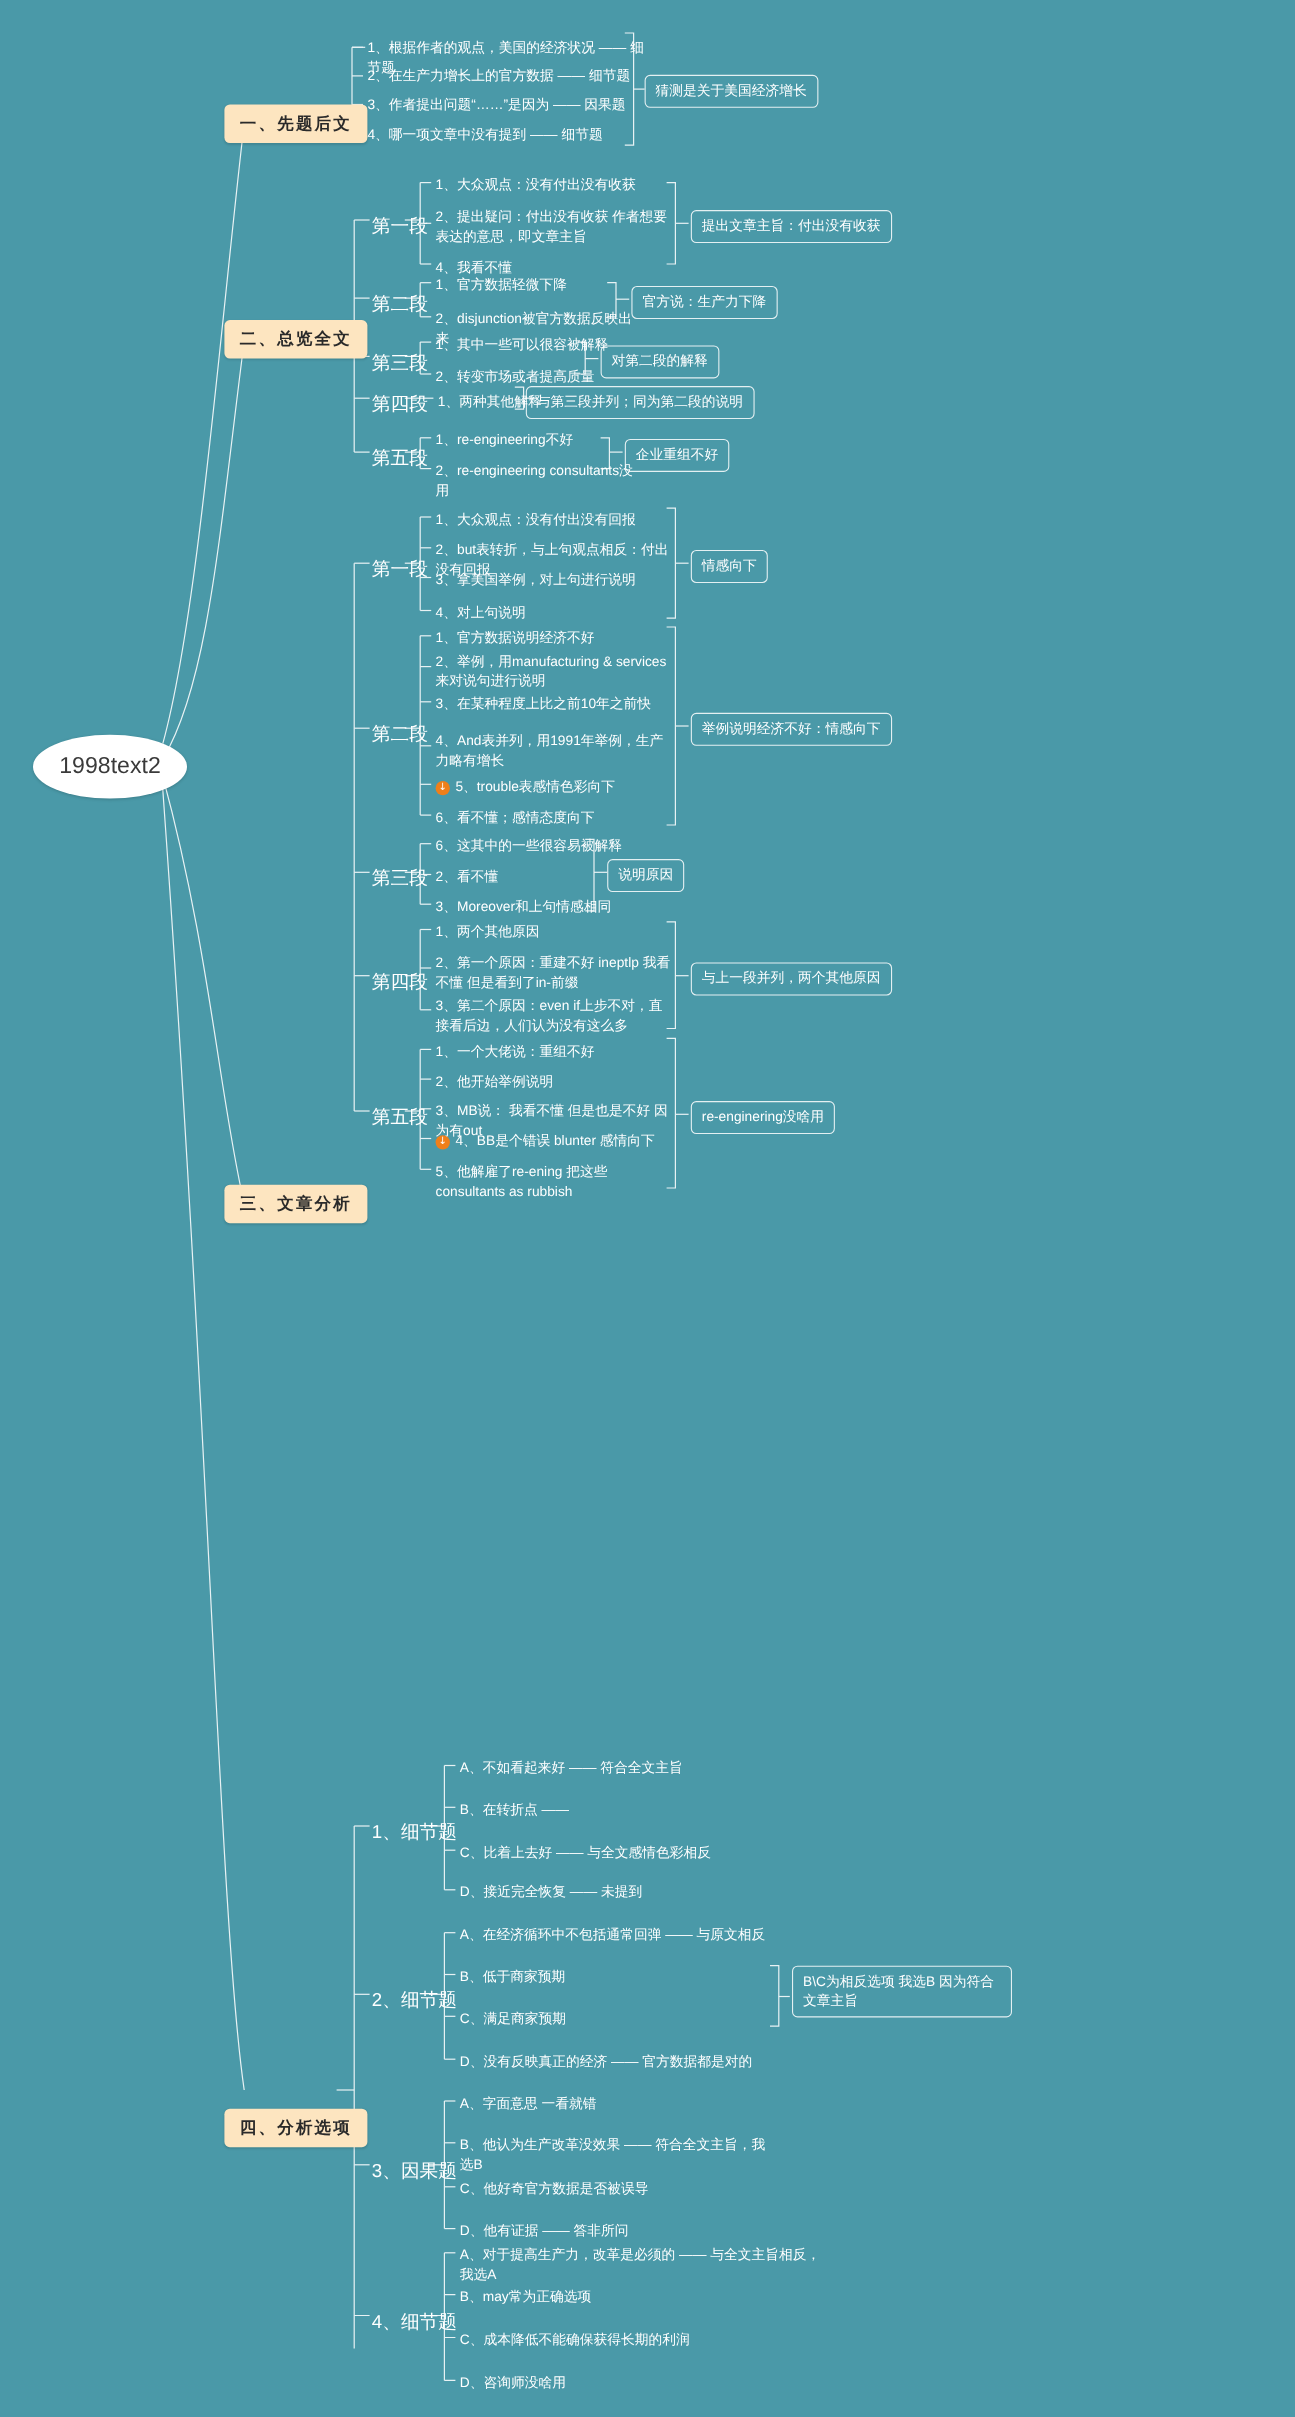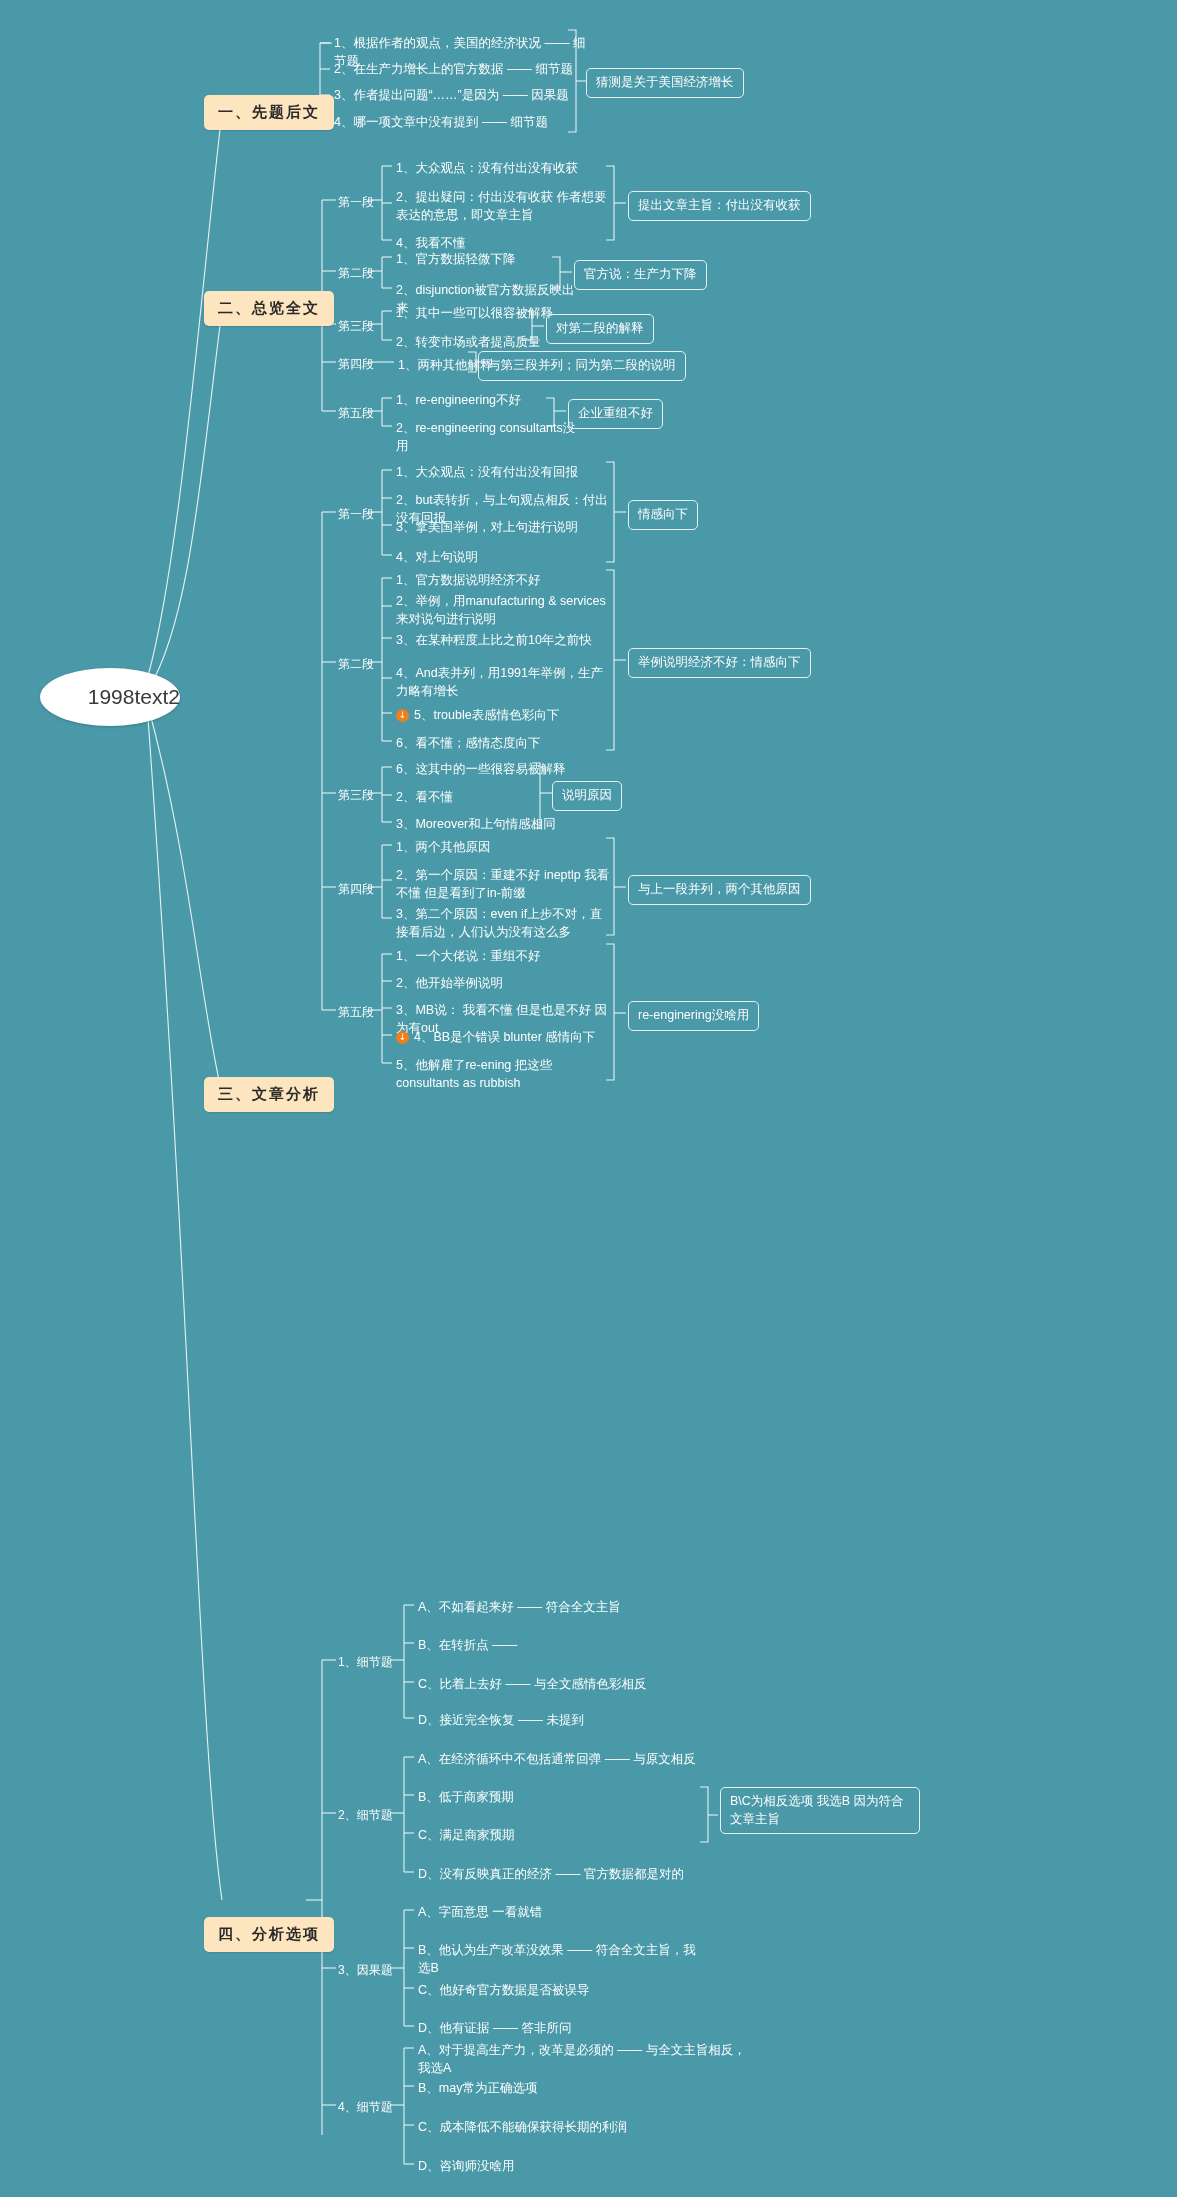--- a/index.html
+++ b/index.html
@@ -46,21 +46,21 @@
     display: flex;
     align-items: center;
     justify-content: center;
     white-space: nowrap;
     box-shadow: 0 1px 2px rgba(0,0,0,.12);
   }
   
   .sub {
     position: absolute;
     color: #ffffff;
-    font-size: 12px;
+    font-size: 17px;
     white-space: nowrap;
   }
   
   .leaf {
     position: absolute;
     color: #ffffff;
     font-size: 12.5px;
     line-height: 1.45;
   }
   
@@ -241,21 +241,21 @@
 
       <path d="M390 2105 h 14"></path>
       <path d="M404 2048 V 2164"></path>
       <path d="M404 2048 h 10"></path>
       <path d="M404 2086 h 10"></path>
       <path d="M404 2125 h 10"></path>
       <path d="M404 2164 h 10"></path>
     </g>
   </svg>
 
-  <div class="root" style="left:40px; top:668px; width:140px; height:58px;justify-content:flex-end;">
+  <div class="root" style="left:30px; top:668px; width:140px; height:58px;">
     <span>1998text2</span>
   </div>
 
   <div class="cat" style="left:204px; top:95px;">
     <span>一、先题后文</span>
   </div>
 
   <div class="leaf" style="left:334px; top:34px; width:260px;">
     <span>1、根据作者的观点，美国的经济状况 —— 细节题</span>
   </div>

